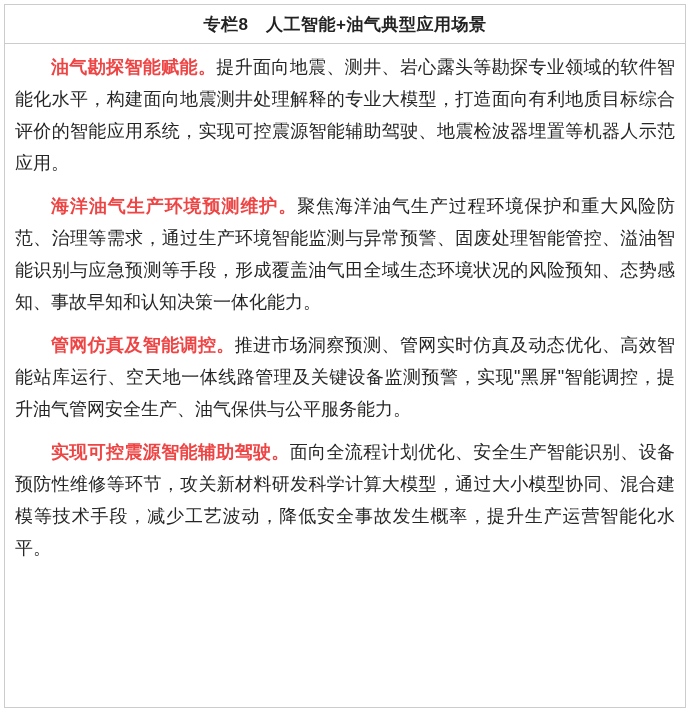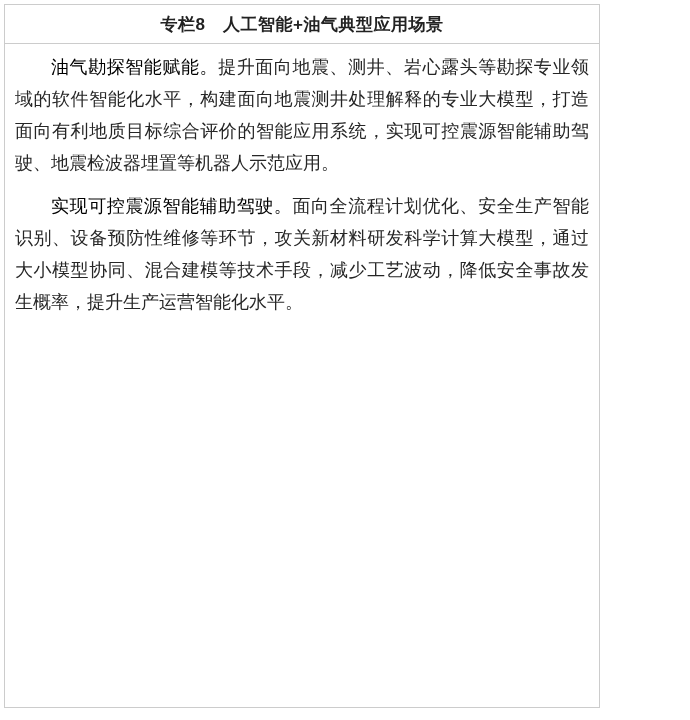--- a/index.html
+++ b/index.html
@@ -7,21 +7,21 @@
     padding: 0;
     background: #ffffff;
     width: 690px;
     height: 720px;
     font-family: "Liberation Sans", "DejaVu Sans", sans-serif;
   }
   .panel {
     position: absolute;
     left: 4px;
     top: 4px;
-    width: 596px;
+    width: 682px;
     height: 704px;
     box-sizing: border-box;
     border: 1px solid #cccccc;
     background: #ffffff;
   }
   .panel-title {
     box-sizing: border-box;
     height: 39px;
     border-bottom: 1px solid #cccccc;
     display: flex;
@@ -38,26 +38,28 @@
     font-size: 18px;
     color: #262626;
     text-align: justify;
   }
   .panel-body p {
     margin: 0 0 11px 0;
     text-indent: 2em;
     line-height: 32px;
   }
   .panel-body p strong {
-    font-weight: normal;
-    color: #000000;
+    font-weight: bold;
+    color: #ef4444;
   }
 </style>
 </head>
 <body>
 
 <div class="panel">
   <div class="panel-title">专栏8　人工智能+油气典型应用场景</div>
   <div class="panel-body">
     <p><strong>油气勘探智能赋能。</strong><span>提升面向地震、测井、岩心露头等勘探专业领域的软件智能化水平，构建面向地震测井处理解释的专业大模型，打造面向有利地质目标综合评价的智能应用系统，实现可控震源智能辅助驾驶、地震检波器埋置等机器人示范应用。</span></p>
+    <p><strong>海洋油气生产环境预测维护。</strong><span>聚焦海洋油气生产过程环境保护和重大风险防范、治理等需求，通过生产环境智能监测与异常预警、固废处理智能管控、溢油智能识别与应急预测等手段，形成覆盖油气田全域生态环境状况的风险预知、态势感知、事故早知和认知决策一体化能力。</span></p>
+    <p><strong>管网仿真及智能调控。</strong><span>推进市场洞察预测、管网实时仿真及动态优化、高效智能站库运行、空天地一体线路管理及关键设备监测预警，实现"黑屏"智能调控，提升油气管网安全生产、油气保供与公平服务能力。</span></p>
     <p><strong>实现可控震源智能辅助驾驶。</strong><span>面向全流程计划优化、安全生产智能识别、设备预防性维修等环节，攻关新材料研发科学计算大模型，通过大小模型协同、混合建模等技术手段，减少工艺波动，降低安全事故发生概率，提升生产运营智能化水平。</span></p>
   </div>
 </div>
 
 </body></html>

